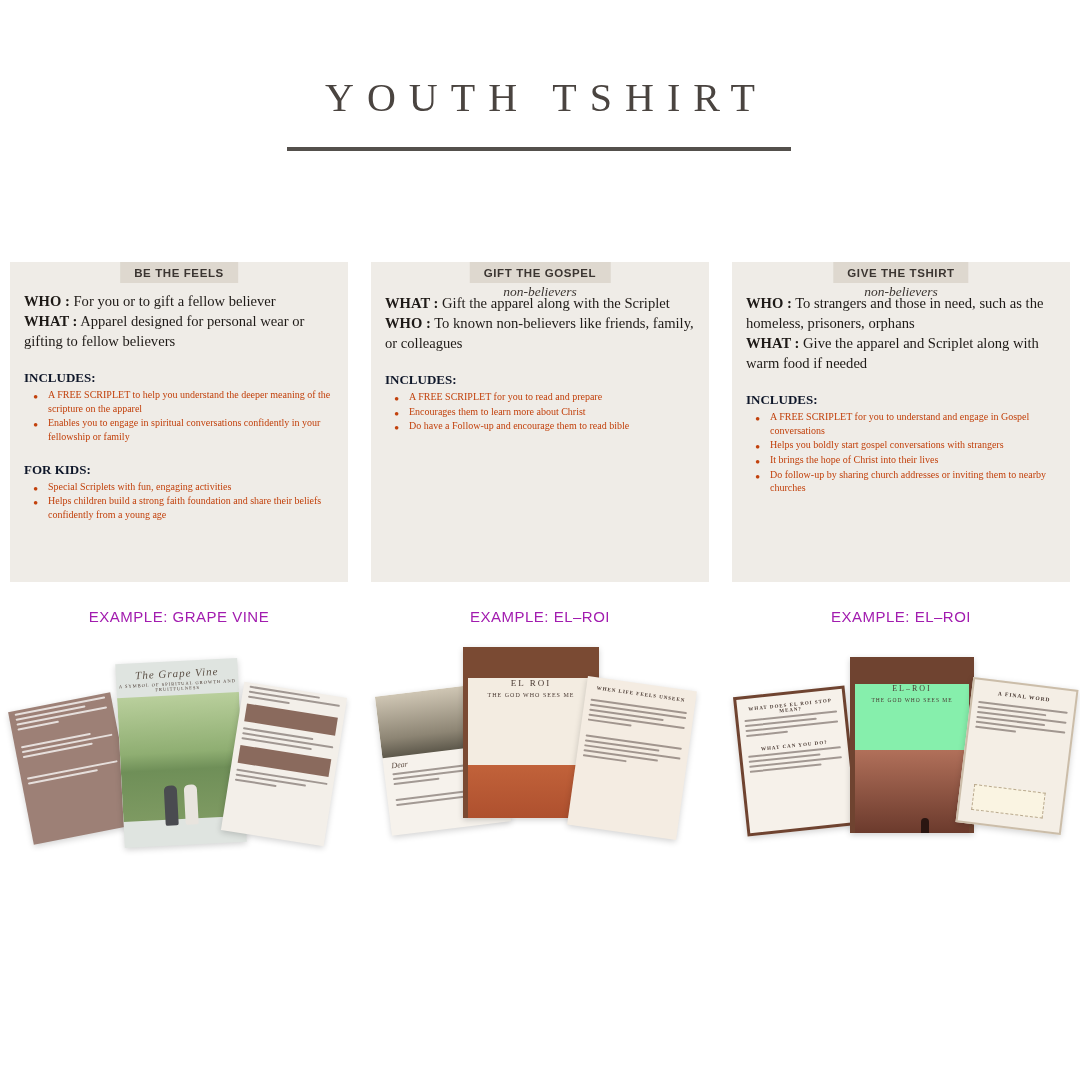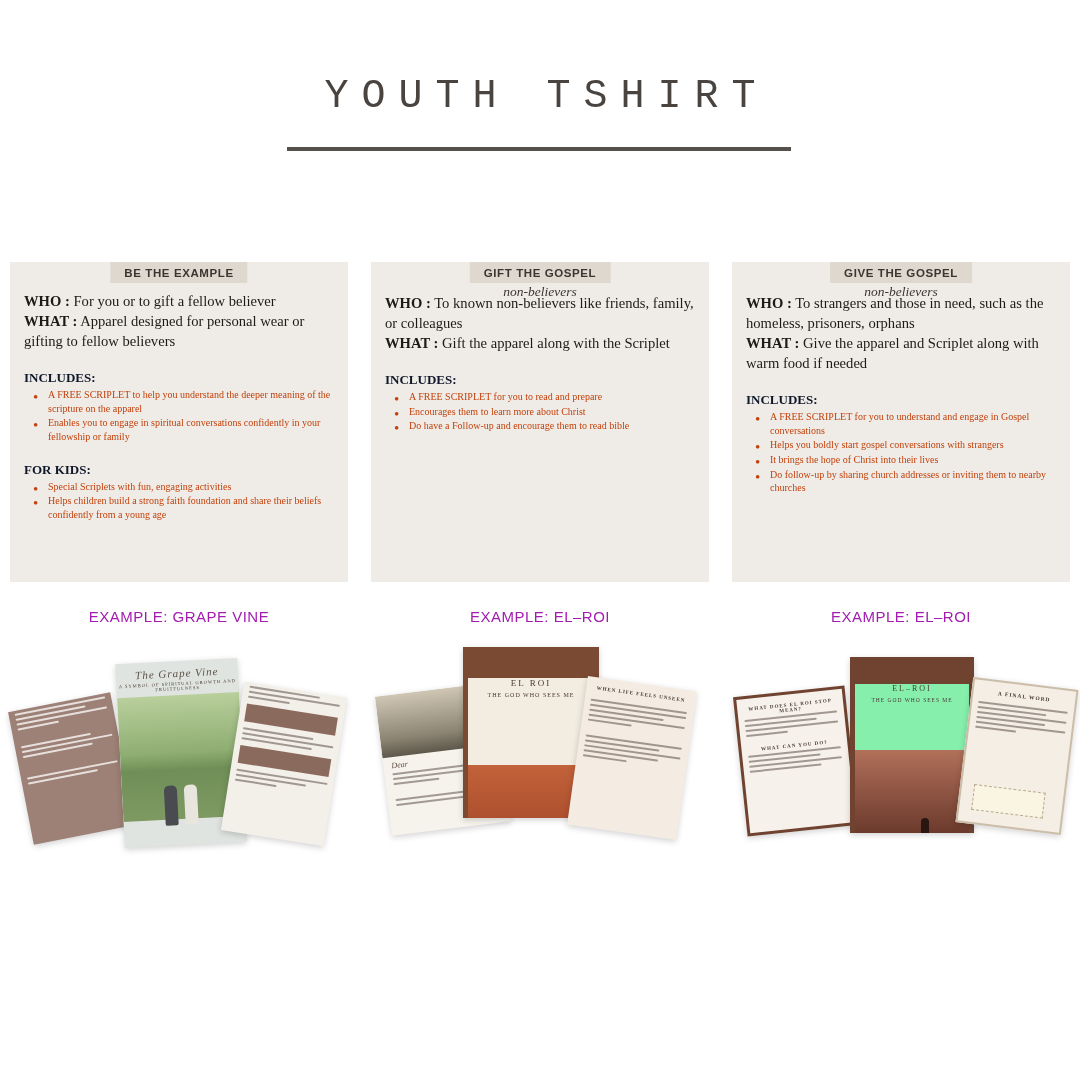--- a/index.html
+++ b/index.html
@@ -17,21 +17,21 @@
     background: #ffffff;
   }
 
   
   .title {
     position: absolute;
     top: 74px;
     left: 0;
     width: 1080px;
     text-align: center;
-    font-family: Liberation Mono, monospace;
+    font-family: Liberation Serif, serif;
     font-size: 40px;
     letter-spacing: 13px;
     color: #4a4440;
     font-weight: 400;
     text-indent: 13px;
   }
   .title-rule {
     position: absolute;
     top: 147px;
     left: 287px;
@@ -277,21 +277,21 @@
 
 <div class="page">
 
   <div class="title">YOUTH TSHIRT</div>
   <div class="title-rule"></div>
 
   <div class="columns">
 
     <div class="col">
       <div class="panel">
-        <div class="badge">BE THE EXAMPLE</div>
+        <div class="badge">BE THE FEELS</div>
 
         <p class="lead">
           <b>WHO :</b>
           <span>For you or to gift a fellow believer</span>
         </p>
         <p class="lead">
           <b>WHAT :</b>
           <span>Apparel designed for personal wear or gifting to fellow believers</span>
         </p>
         <div class="head-line">INCLUDES:</div>
@@ -349,26 +349,26 @@
         </div>
       </div>
     </div>
 
     <div class="col">
       <div class="panel with-sub">
         <div class="badge">GIFT THE GOSPEL</div>
         <div class="badge-sub">non-believers</div>
 
         <p class="lead">
+          <b>WHAT :</b>
+          <span>Gift the apparel along with the Scriplet</span>
+        </p>
+        <p class="lead">
           <b>WHO :</b>
           <span>To known non-believers like friends, family, or colleagues</span>
-        </p>
-        <p class="lead">
-          <b>WHAT :</b>
-          <span>Gift the apparel along with the Scriplet</span>
         </p>
         <div class="head-line">INCLUDES:</div>
         <ul class="bullets">
           <li>A FREE SCRIPLET for you to read and prepare</li>
           <li>Encourages them to learn more about Christ</li>
           <li>Do have a Follow-up and encourage them to read bible</li>
         </ul>
       </div>
 
       <div class="example-label">EXAMPLE: EL–ROI</div>
@@ -408,21 +408,21 @@
             <div class="tl m"></div>
             <div class="tl l"></div>
           <div class="tl m"></div>
             <div class="tl s"></div>
         </div>
       </div>
     </div>
 
     <div class="col">
       <div class="panel with-sub">
-        <div class="badge">GIVE THE GOSPEL</div>
+        <div class="badge">GIVE THE TSHIRT</div>
         <div class="badge-sub">non-believers</div>
 
         <p class="lead">
           <b>WHO :</b>
           <span>To strangers and those in need, such as the homeless, prisoners, orphans</span>
         </p>
         <p class="lead">
           <b>WHAT :</b>
           <span>Give the apparel and Scriplet along with warm food if needed</span>
         </p>

